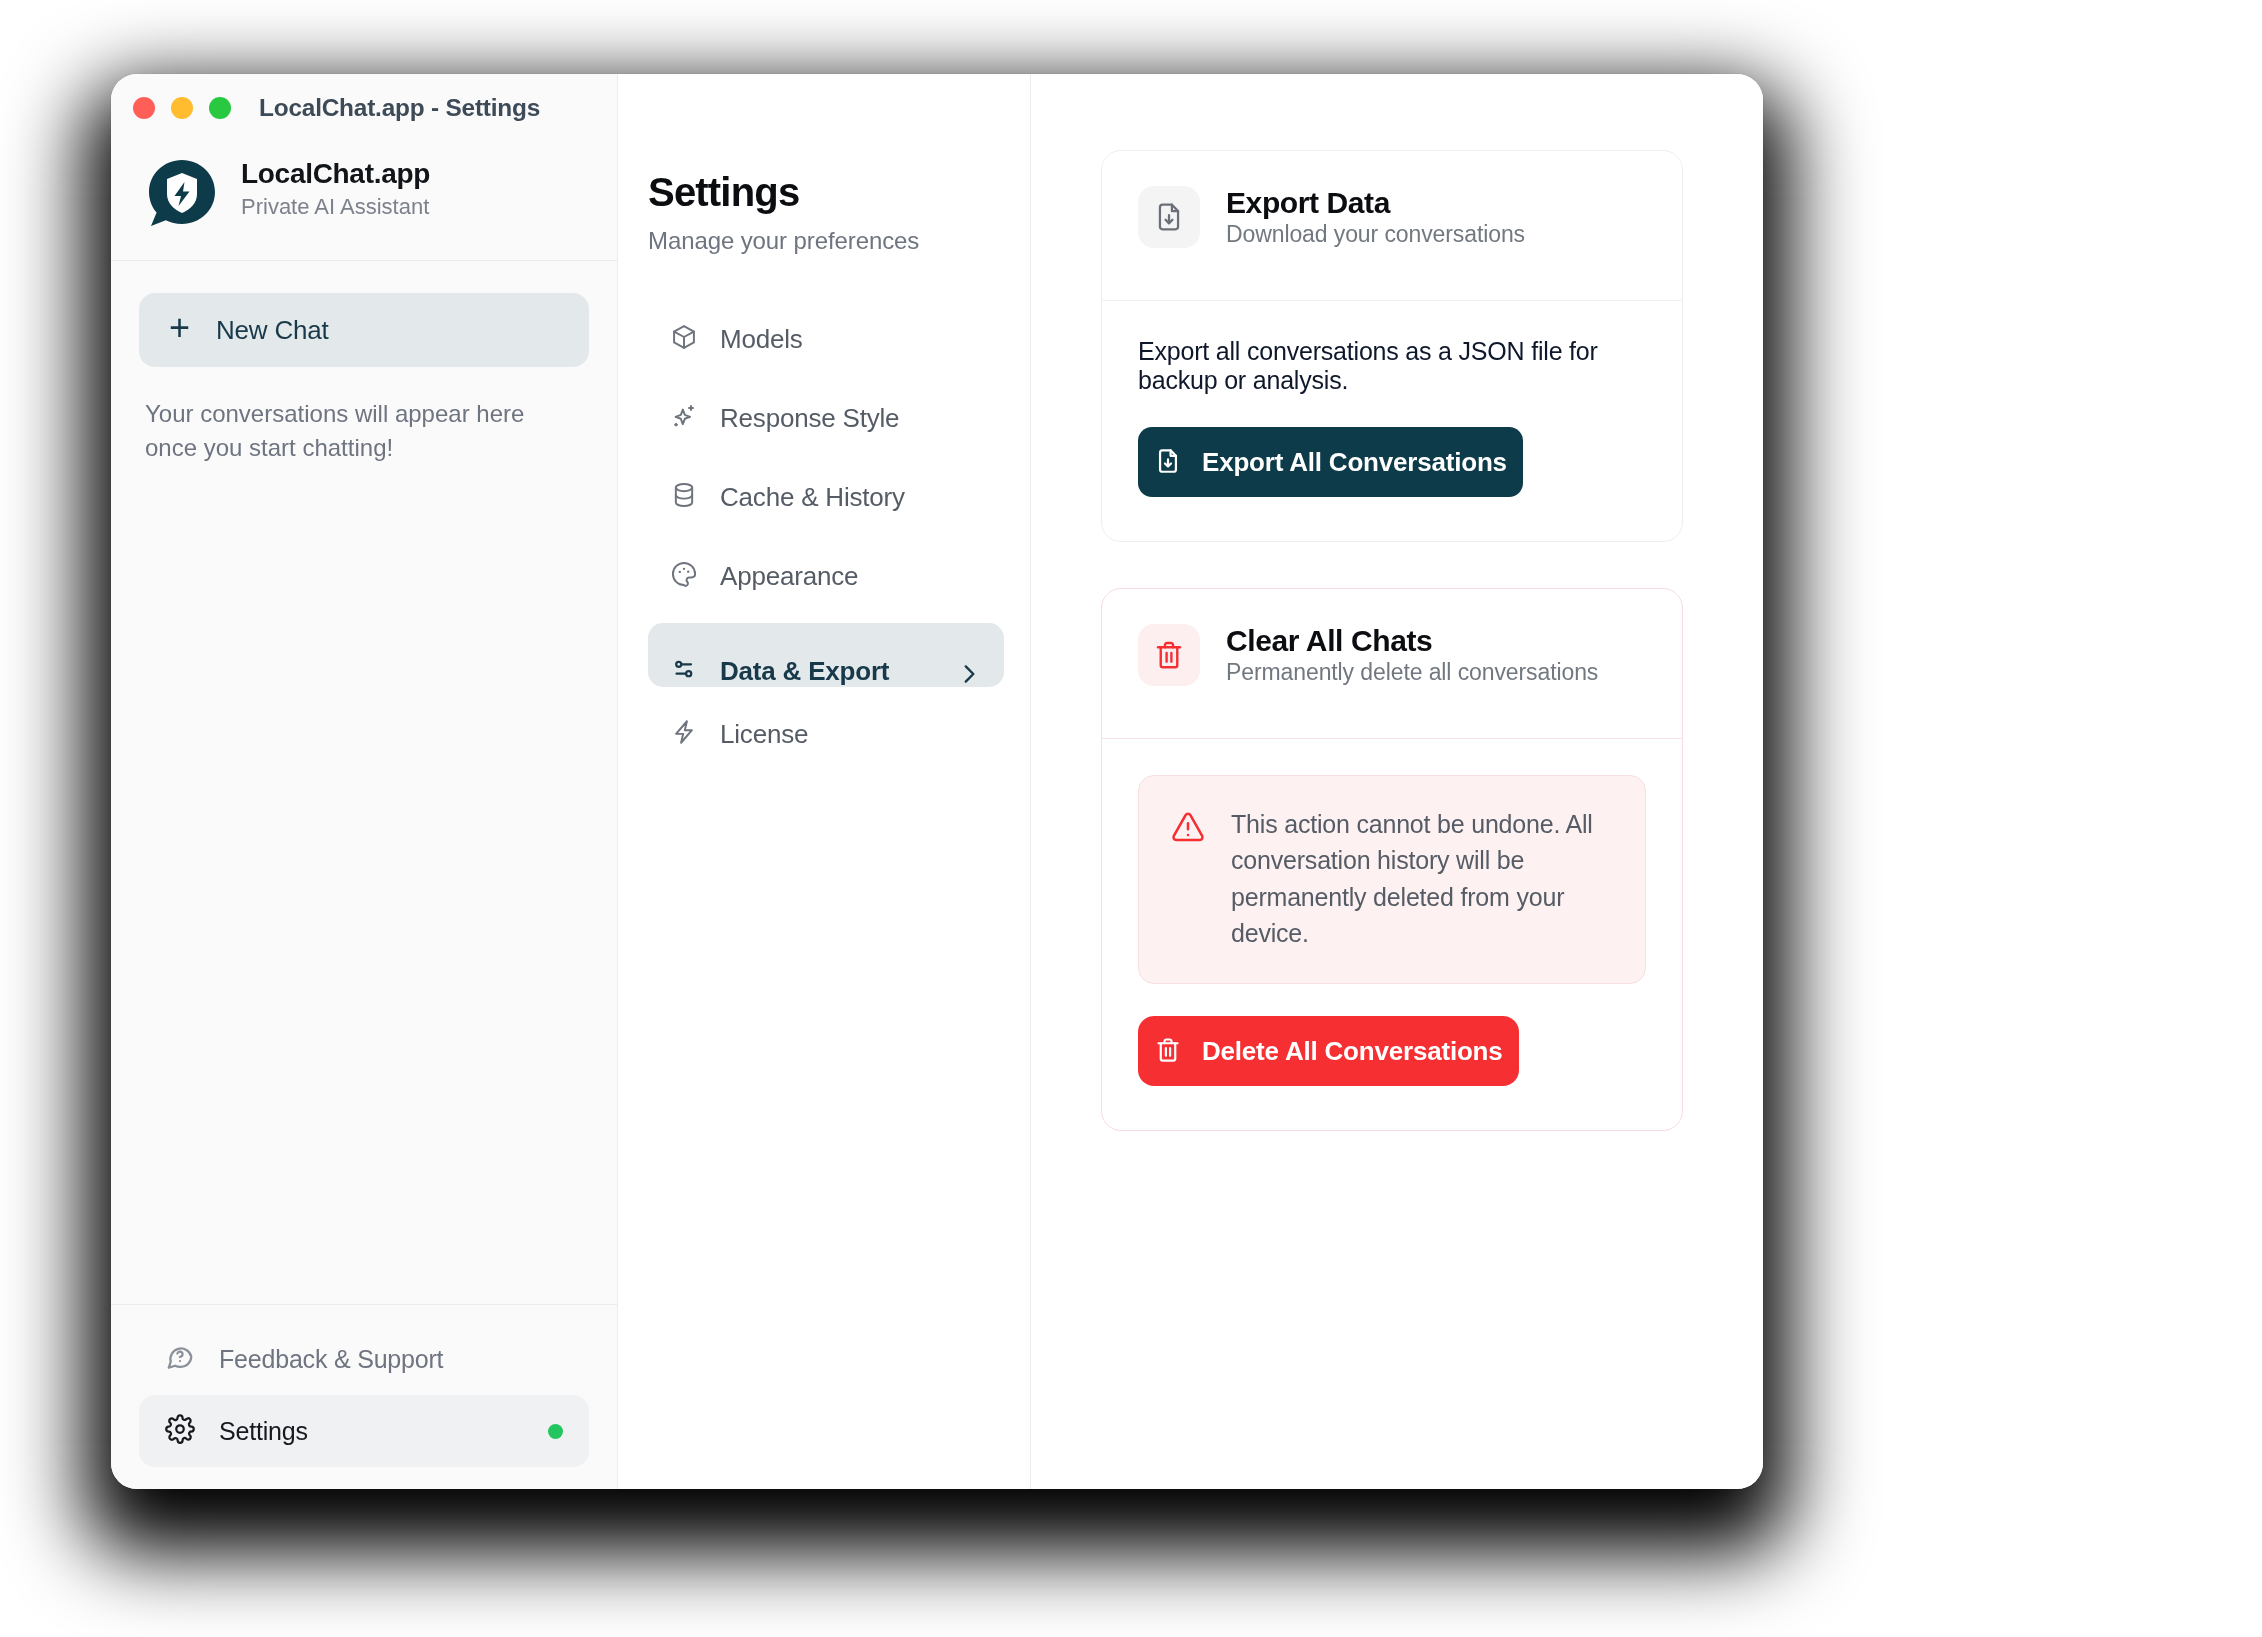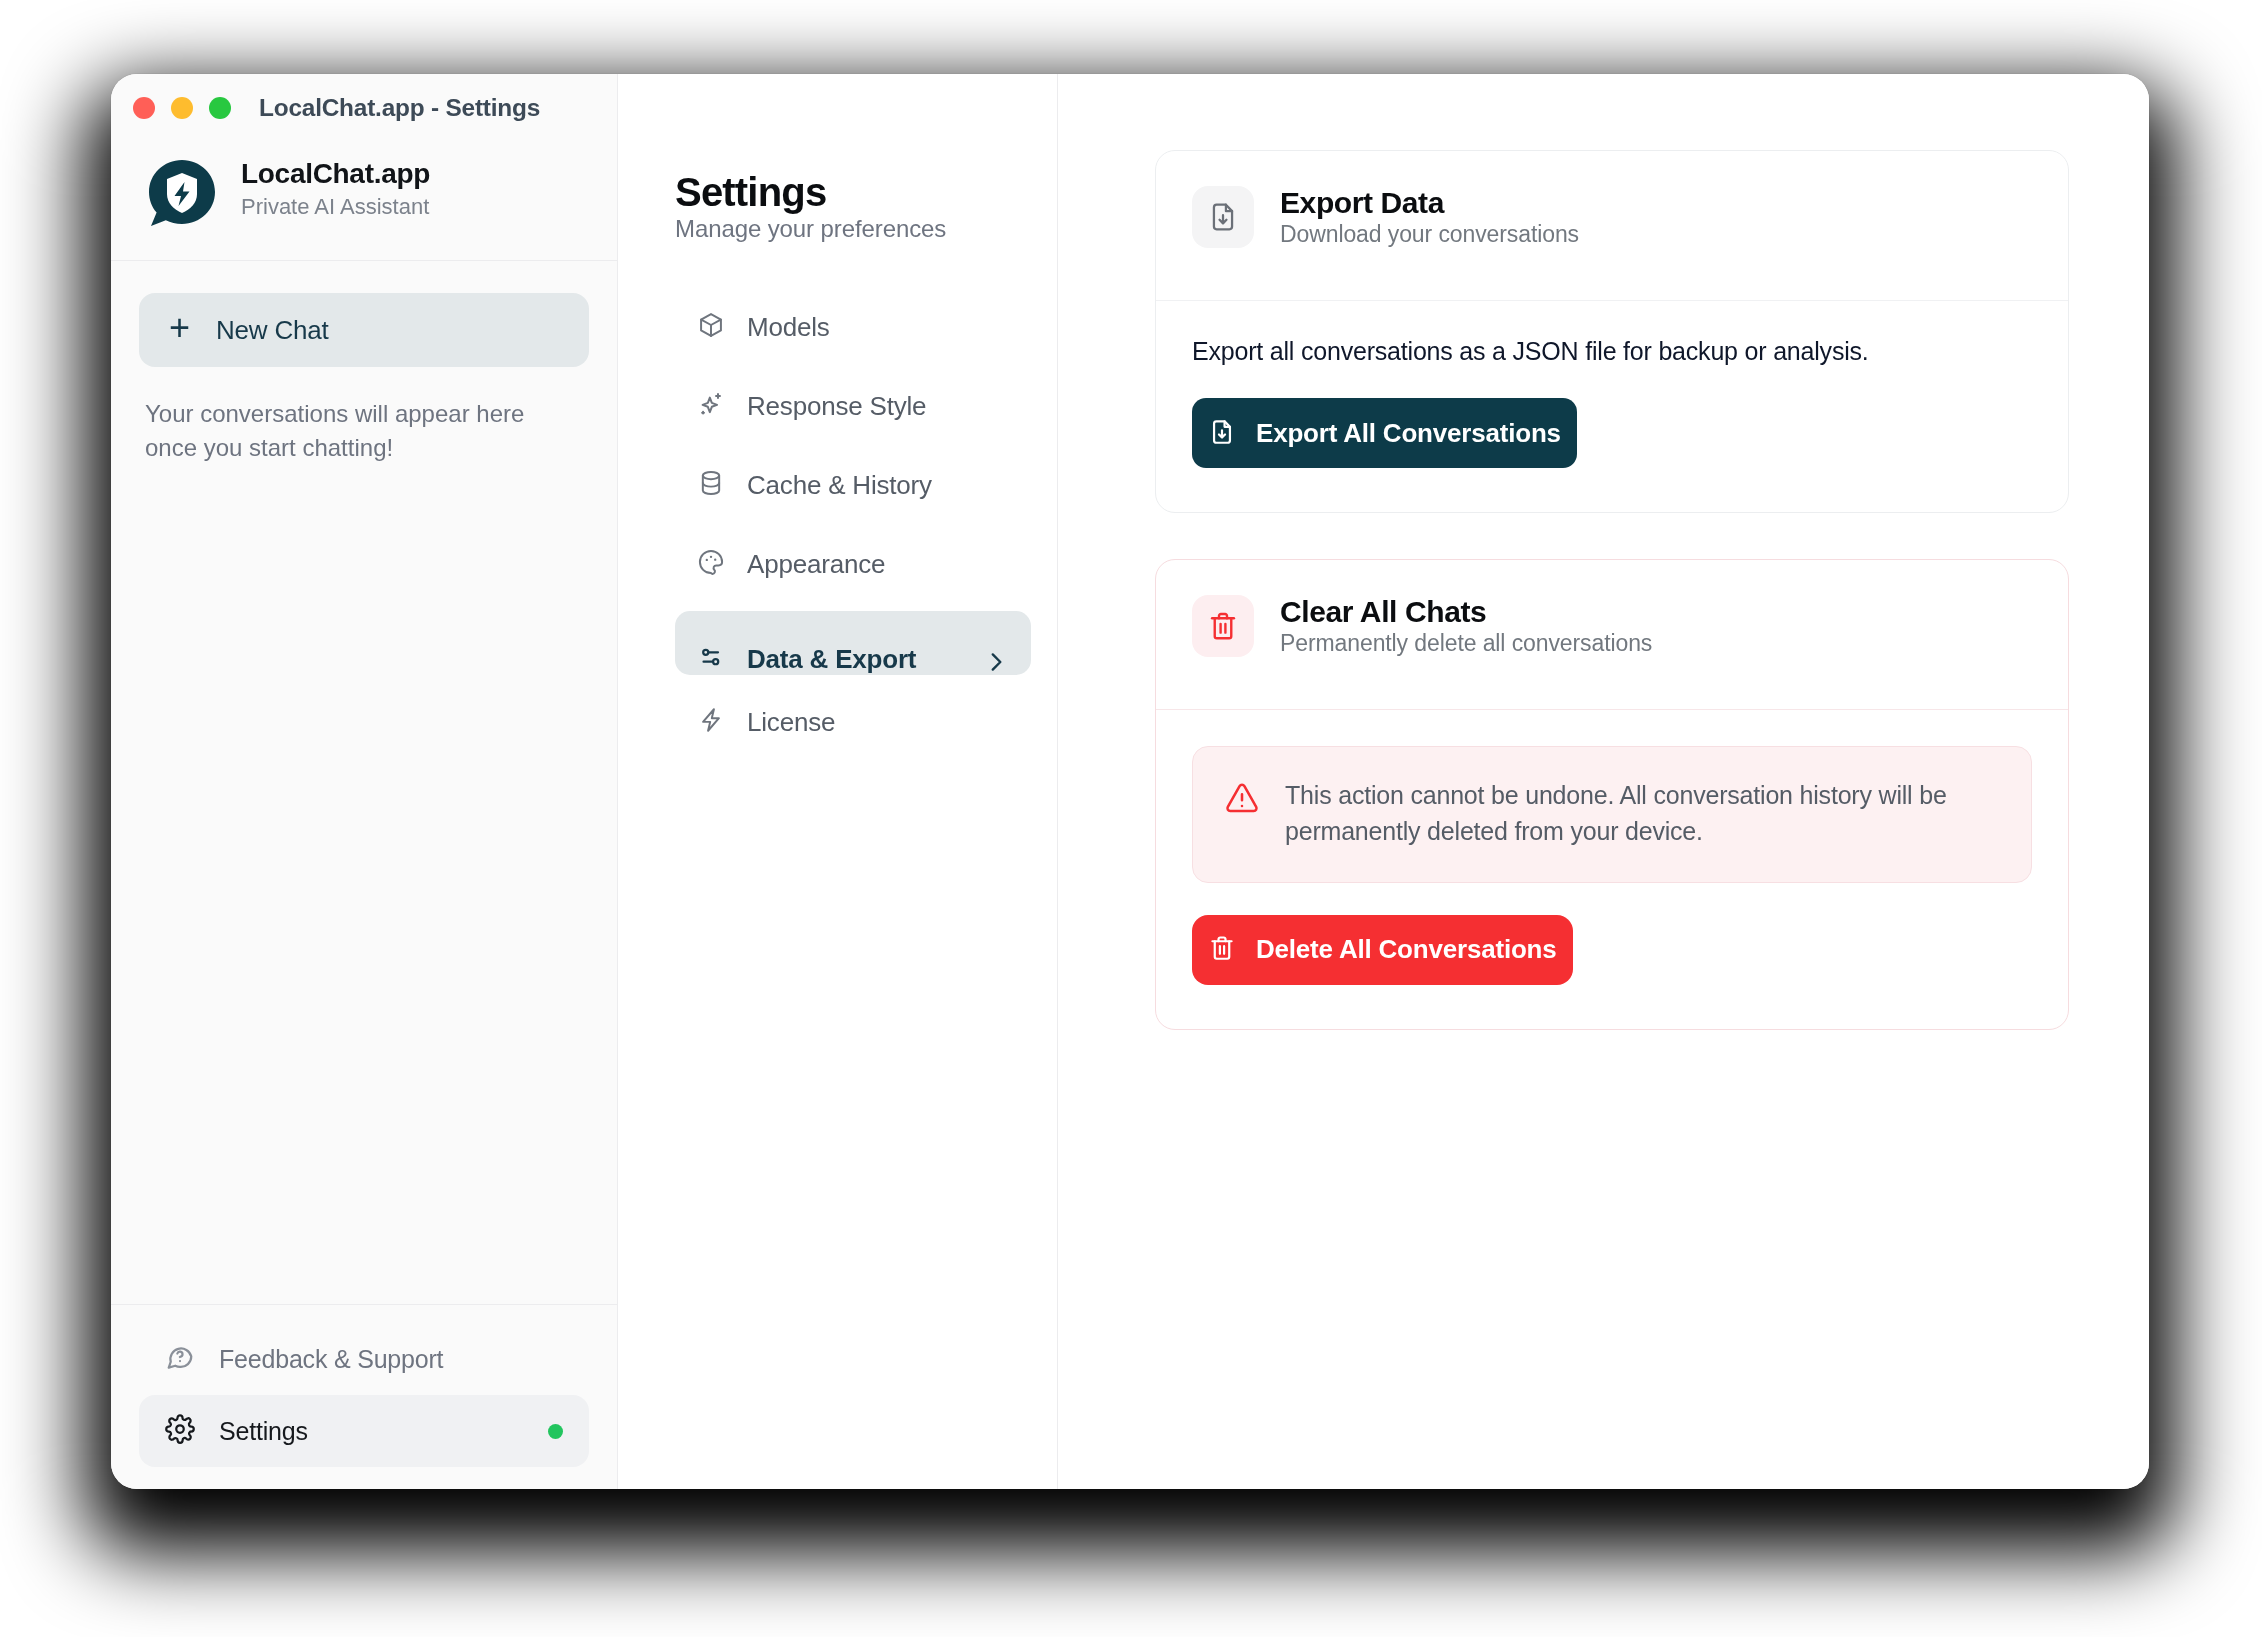--- a/index.html
+++ b/index.html
@@ -16,28 +16,27 @@
     position: relative;
     width: 2263px;
     height: 1638px;
   }
 
   
   .window {
     position: absolute;
     left: 111px;
     top: 74px;
-    width: 2038px;
+    width: 1652px;
     height: 1415px;
     background: #ffffff;
     border-radius: 26px;
     box-shadow: 0 38px 80px 26px rgba(0,0,0,1), 0 0 0 1px rgba(0,0,0,0.04);
     display: flex;
     overflow: hidden;
-    gap: 27px;
   }
 
   
   .sidebar {
     width: 507px;
     height: 100%;
     background: #fafafa;
     border-right: 1px solid #ececee;
     display: flex;
     flex-direction: column;
@@ -162,21 +161,21 @@
     border-right: 1px solid #ececee;
     padding: 96px 26px 0 30px;
   }
   .nav-title {
     font-size: 40px;
     font-weight: bold;
     color: #0b0d10;
     letter-spacing: -0.8px;
   }
   .nav-sub {
-    margin-top: 0;
+    margin-top: 12px;
     font-size: 24px;
     color: #6e7480;
     letter-spacing: -0.1px;
   }
   .nav-list { margin-top: 52px; }
   .nav-item {
     height: 64px;
     border-radius: 15px;
     display: flex;
     align-items: center;

